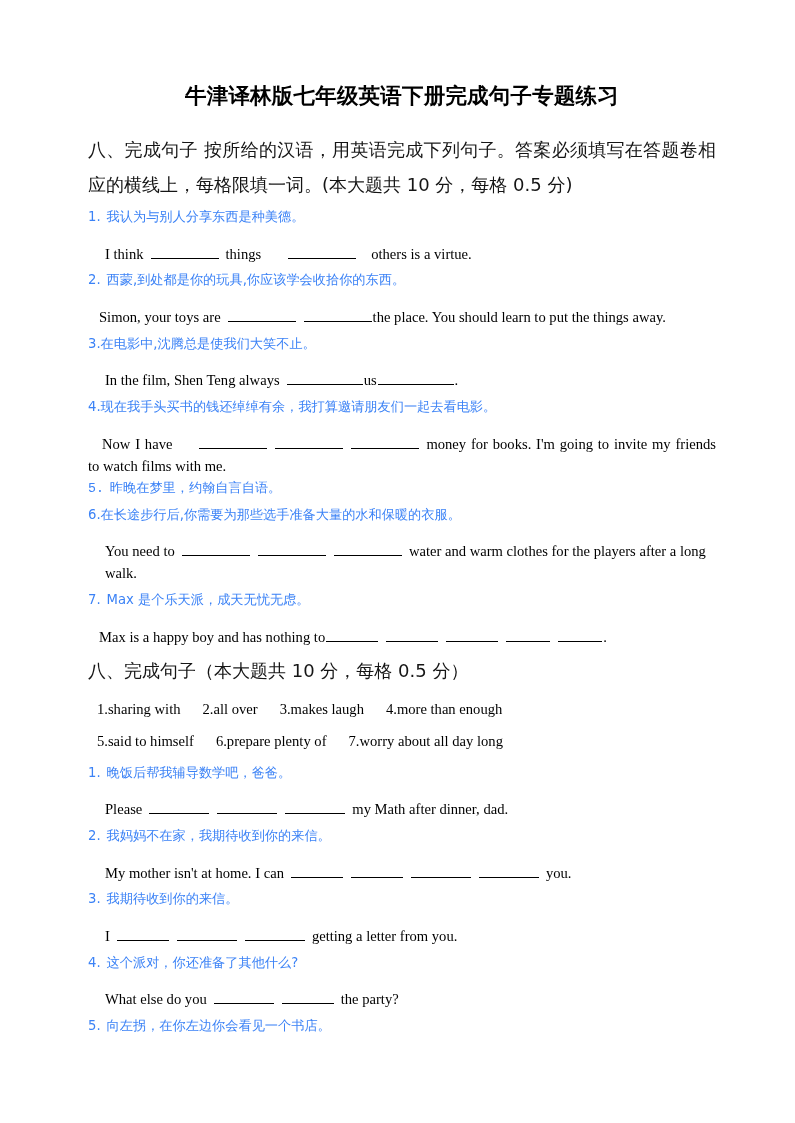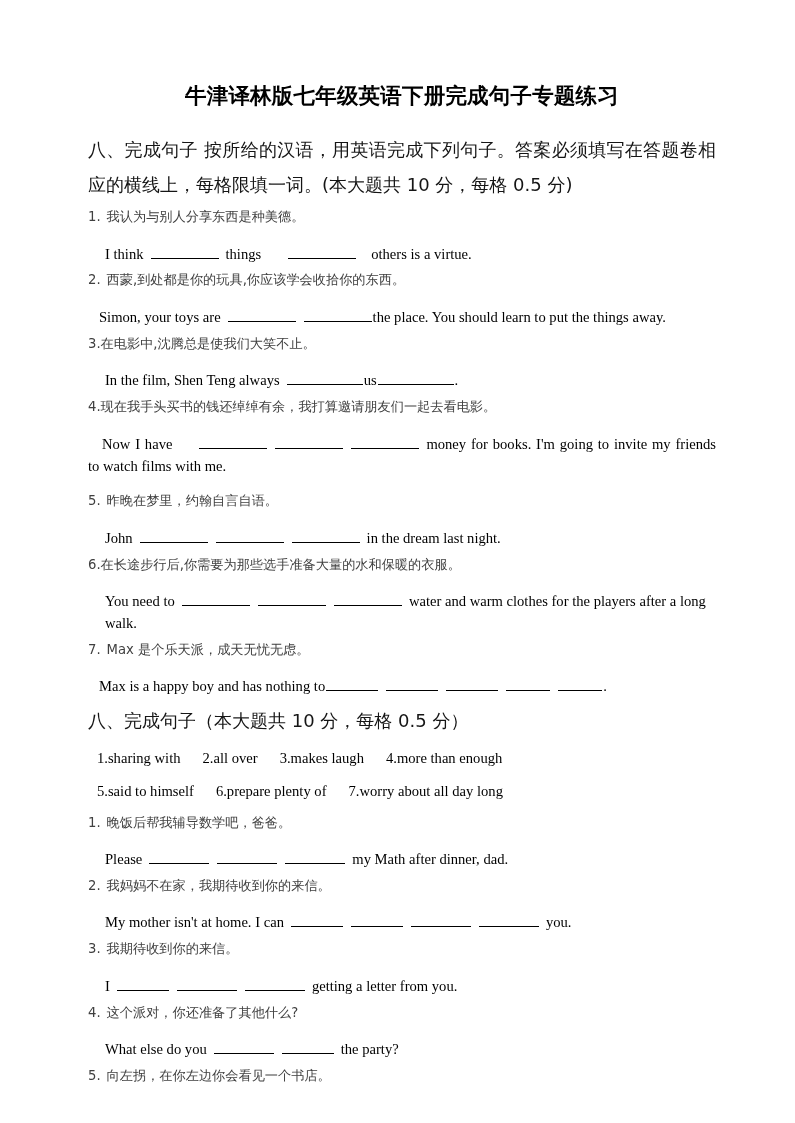--- a/index.html
+++ b/index.html
@@ -41,21 +41,21 @@
     margin: 0 0 22px 0;
     white-space: nowrap;
   }
 
   
   .zh {
     font-family: "DejaVu Sans", "Liberation Sans", sans-serif;
     font-size: 13.2px;
     line-height: 1.55;
     margin: 0;
-    color: #404040;
+    color: #3b82f6;
   }
   .zh-head {
     font-family: "DejaVu Sans", "Liberation Sans", sans-serif;
     font-size: 18px;
     line-height: 1.95;
     margin: 0;
     text-align: justify;
     color: #151515;
   }
   .zh-head b {
@@ -92,21 +92,21 @@
   .b-lg { width: 68px; }
   .b-xl { width: 76px; }
 
   .gap-s { display:inline-block; width: 6px; }
   .gap-m { display:inline-block; width: 14px; }
   .gap-l { display:inline-block; width: 26px; }
 
   
   .r-q   { margin-top: 5px; }
   .r-a   { margin-top: 16px; }
-  .r-gap { margin-top: 14px; }
+  .r-gap { margin-top: 2px; font-family: Liberation Mono, monospace; }
   .r-gap-lg { margin-top: 26px; }
 
   .answers {
     font-family: Liberation Serif, serif;
     font-size: 14.6px;
     line-height: 1.62;
     margin: 9px;
   }
   .answers .sp { display:inline-block; width: 22px; }
 </style>
@@ -126,21 +126,20 @@
     <p class="zh r-q"><span>2.</span><span class="gap-s"></span><span>西蒙,到处都是你的玩具,你应该学会收拾你的东西。</span></p>
     <p class="en r-a indent-sm"><span>Simon, your toys are</span><span class="gap-s"></span><span class="blank b-lg"></span><span class="gap-s"></span><span class="blank b-lg"></span><span>the place. You should learn to put the things away.</span></p>
 
     <p class="zh r-q"><span>3.</span><span>在电影中,沈腾总是使我们大笑不止。</span></p>
     <p class="en r-a indent"><span>In the film, Shen Teng always</span><span class="gap-s"></span><span class="blank b-xl"></span><span>us</span><span class="blank b-xl"></span><span>.</span></p>
 
     <p class="zh r-q"><span>4.</span><span>现在我手头买书的钱还绰绰有余，我打算邀请朋友们一起去看电影。</span></p>
     <p class="en r-a justify"><span class="gap-m"></span><span>Now I have</span><span class="gap-l"></span><span class="blank b-lg"></span><span class="gap-s"></span><span class="blank b-lg"></span><span class="gap-s"></span><span class="blank b-lg"></span><span class="gap-s"></span><span>money for books. I'm going to invite my friends to watch films with me.</span></p>
 
     <p class="zh r-gap"><span>5.</span><span class="gap-s"></span><span>昨晚在梦里，约翰自言自语。</span></p>
-    <p class="en r-a indent"><span>John</span><span class="gap-s"></span><span class="blank b-lg"></span><span class="gap-s"></span><span class="blank b-lg"></span><span class="gap-s"></span><span class="blank b-lg"></span><span class="gap-s"></span><span>in the dream last night.</span></p>
 
     <p class="zh r-q"><span>6.</span><span>在长途步行后,你需要为那些选手准备大量的水和保暖的衣服。</span></p>
     <p class="en r-a indent"><span>You need to</span><span class="gap-s"></span><span class="blank b-lg"></span><span class="gap-s"></span><span class="blank b-lg"></span><span class="gap-s"></span><span class="blank b-lg"></span><span class="gap-s"></span><span>water and warm clothes for the players after a long walk.</span></p>
 
     <p class="zh r-q"><span>7.</span><span class="gap-s"></span><span>Max 是个乐天派，成天无忧无虑。</span></p>
     <p class="en r-a indent-sm"><span>Max is a happy boy and has nothing to</span><span class="blank b-sm"></span><span class="gap-s"></span><span class="blank b-sm"></span><span class="gap-s"></span><span class="blank b-sm"></span><span class="gap-s"></span><span class="blank b-xs"></span><span class="gap-s"></span><span class="blank b-xs"></span><span>.</span></p>
 
     <p class="zh-head r-q">八、完成句子（本大题共 10 分，每格 0.5 分）</p>
     <p class="answers r-a"><span>1.sharing with</span><span class="sp"></span><span>2.all over</span><span class="sp"></span><span>3.makes laugh</span><span class="sp"></span><span>4.more than enough</span></p>
     <p class="answers"><span>5.said to himself</span><span class="sp"></span><span>6.prepare plenty of</span><span class="sp"></span><span>7.worry about all day long</span></p>

